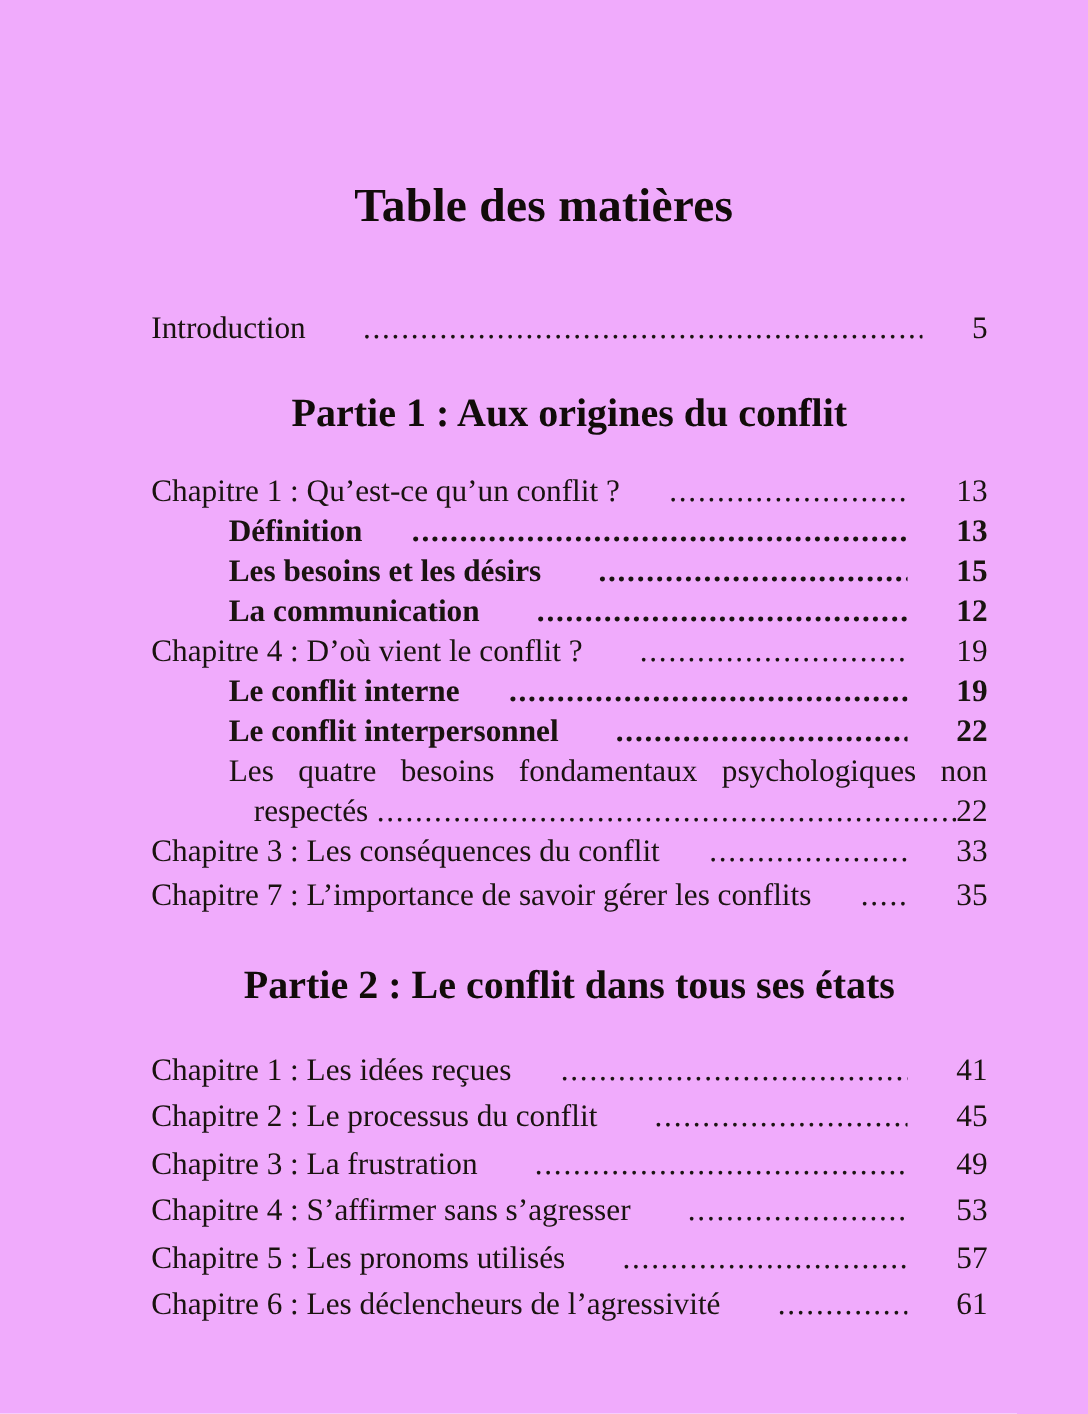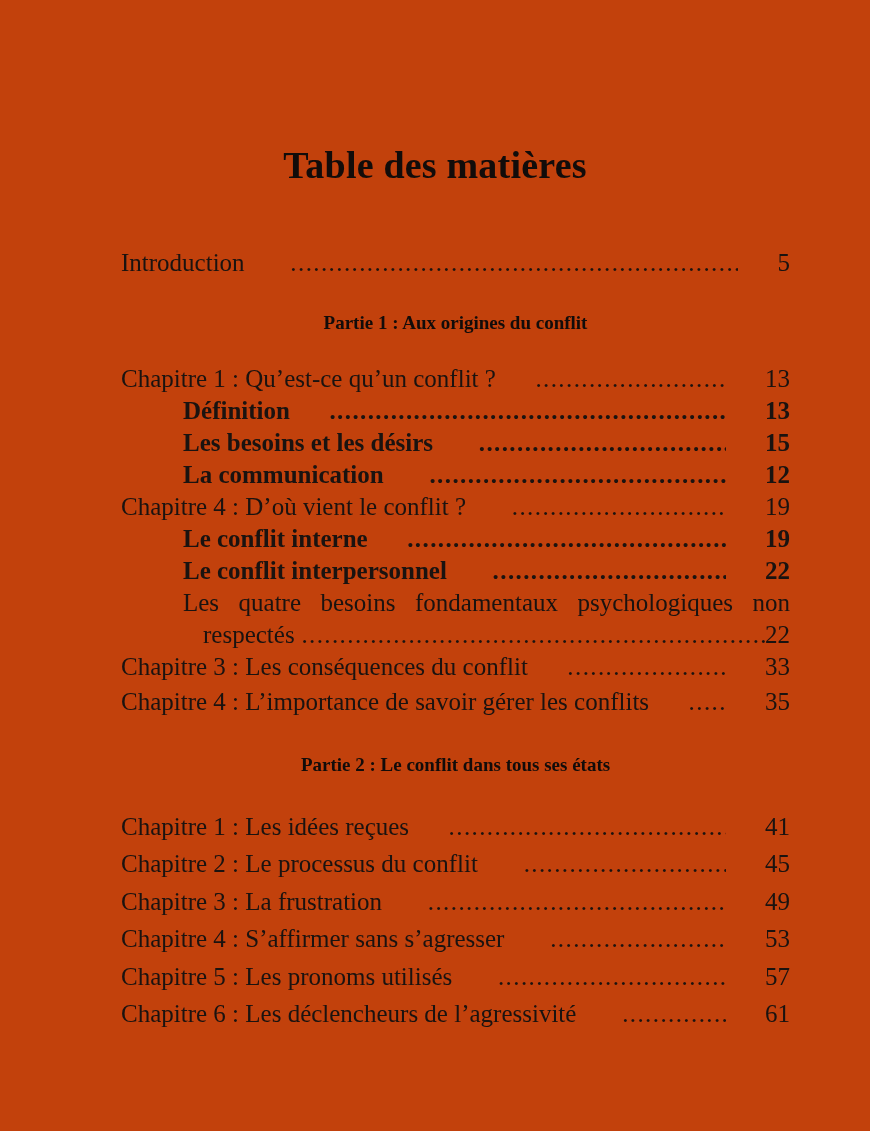--- a/index.html
+++ b/index.html
@@ -4,21 +4,21 @@
 <style>
   html, body {
     margin: 0;
     padding: 0;
     background: #ffffff;
   }
   .page {
     position: relative;
     width: 870px;
     height: 1131px;
-    background: #c2410c;
+    background: #f0abfc;
     margin: 0 auto;
     font-family: "Liberation Serif", "DejaVu Serif", serif;
     color: #1a1310;
     overflow: hidden;
   }
 
   
   .toc-title {
     position: absolute;
     top: 143px;
@@ -36,21 +36,21 @@
   .toc-body {
     position: absolute;
     top: 246px;
     left: 121px;
     width: 669px;
   }
 
   
   .part-heading {
     text-align: center;
-    font-size: 19px;
+    font-size: 32px;
     font-weight: bold;
     color: #120c0a;
     white-space: nowrap;
   }
   .part-1 { margin-top: 32px; margin-bottom: 29px; }
   .part-2 { margin-top: 33px; margin-bottom: 32px; }
 
   
   .entry {
     display: flex;
@@ -182,21 +182,21 @@
       </div>
     </div>
 
     <div class="entry">
       <span class="entry-label">Chapitre 3 : Les conséquences du conflit</span>
       <span class="leader"></span>
       <span class="entry-page">33</span>
     </div>
 
     <div class="entry loose">
-      <span class="entry-label">Chapitre 4 : L’importance de savoir gérer les conflits</span>
+      <span class="entry-label">Chapitre 7 : L’importance de savoir gérer les conflits</span>
       <span class="leader"></span>
       <span class="entry-page">35</span>
     </div>
 
     <div class="part-heading part-2">Partie 2 : Le conflit dans tous ses états</div>
 
     <div class="entry loose">
       <span class="entry-label">Chapitre 1 : Les idées reçues</span>
       <span class="leader"></span>
       <span class="entry-page">41</span>

